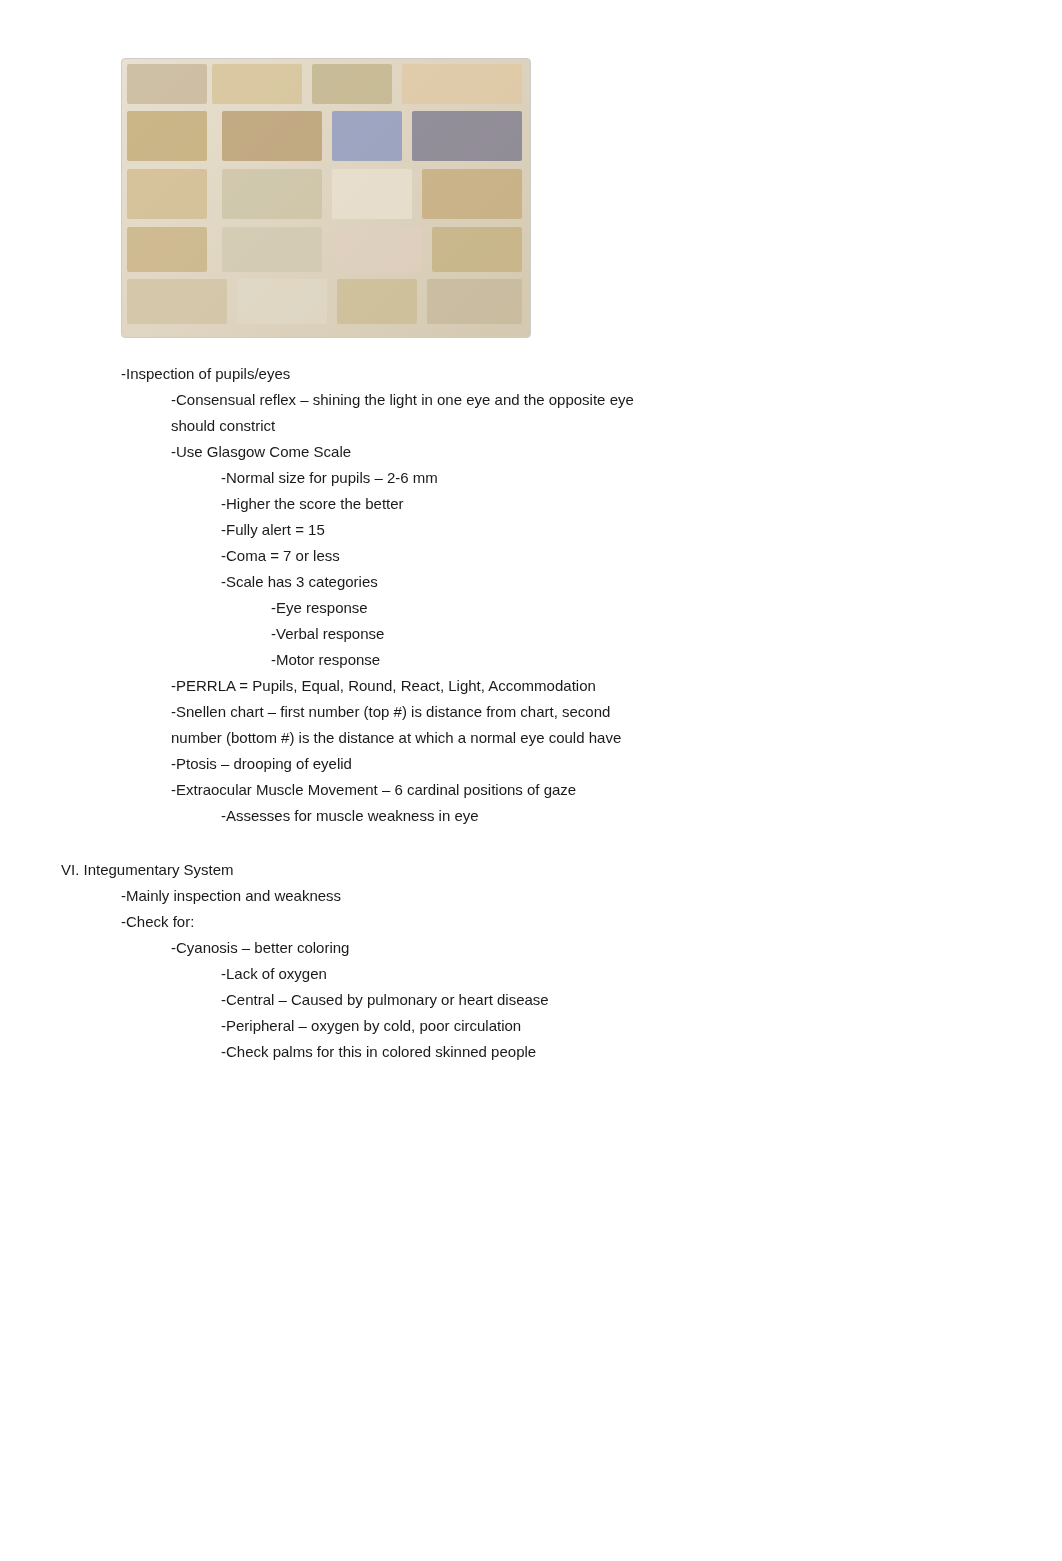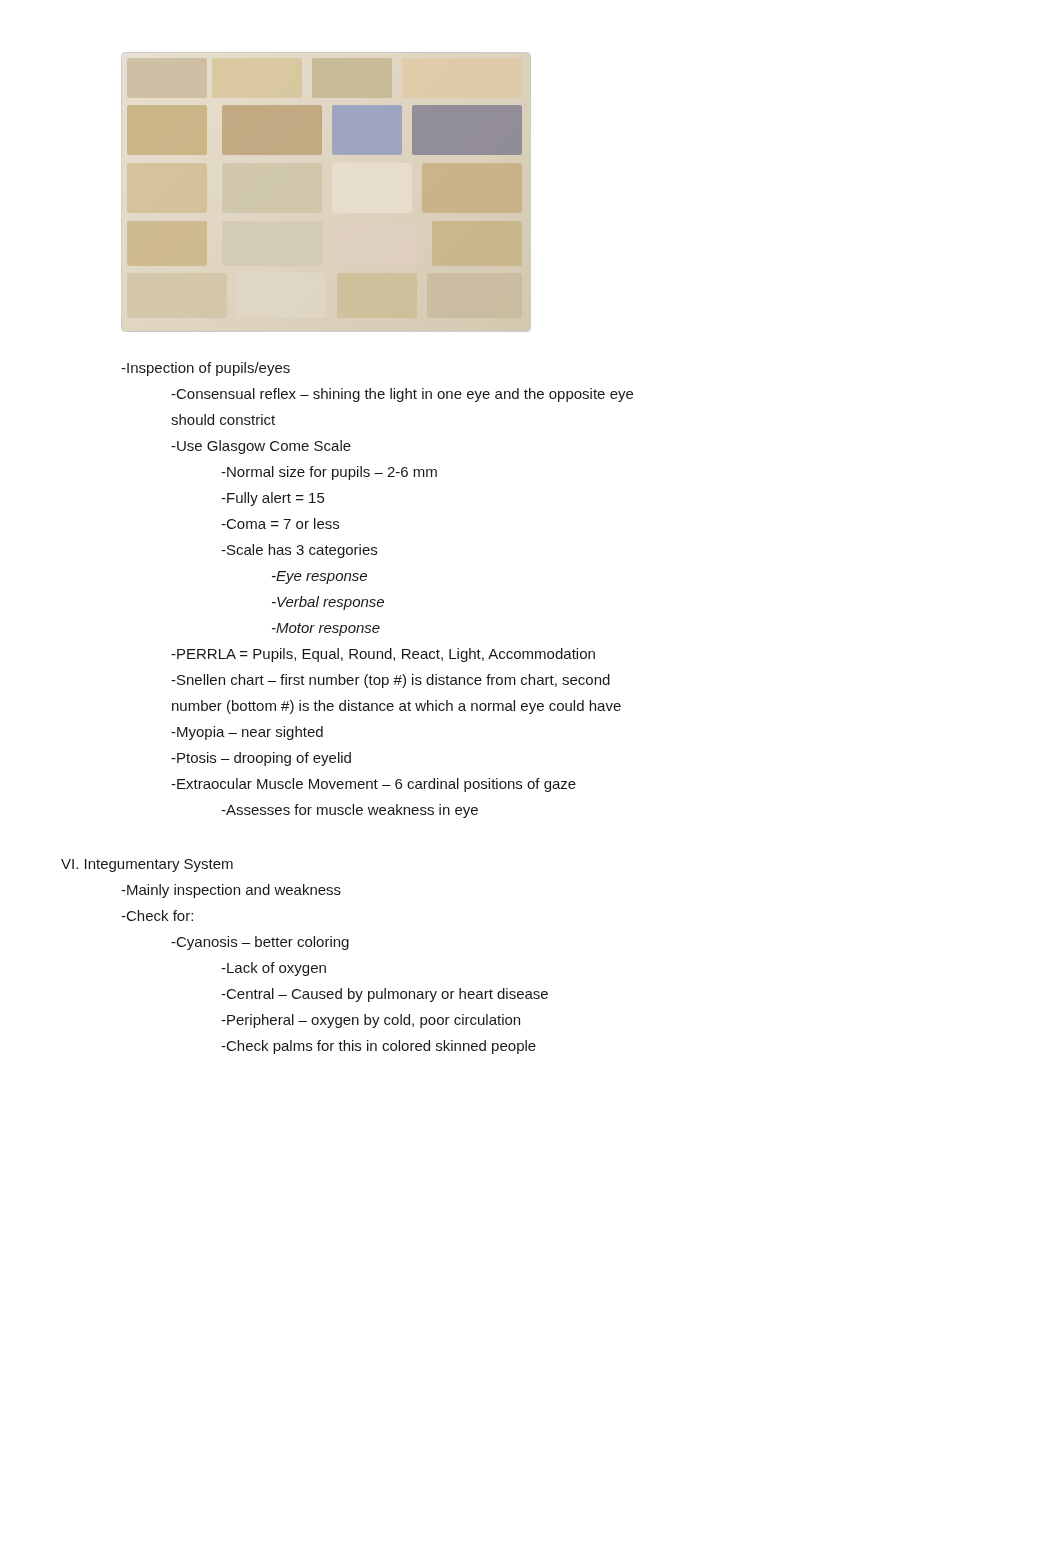--- a/index.html
+++ b/index.html
@@ -13,21 +13,21 @@
       font-family: Arial, sans-serif;
       font-size: 15px;
       color: #1a1a1a;
       width: 1062px;
       min-height: 1561px;
       padding: 40px 60px;
     }
 
     .page-content {
       max-width: 940px;
-      margin: 12px auto;
+      margin: 18px auto;
     }
 
     .image-container {
       margin-bottom: 24px;
       margin-left: 60px;
     }
 
     .placeholder-image {
       width: 410px;
       height: 280px;
@@ -62,21 +62,20 @@
     .section-l3 {
       margin-left: 160px;
       margin-bottom: 4px;
       line-height: 1.6;
     }
 
     .section-l4 {
       margin-left: 210px;
       margin-bottom: 4px;
       line-height: 1.6;
-      font-style: italic;
     }
 
     .section-vi-header {
       margin-top: 30px;
       margin-left: 0px;
       margin-bottom: 6px;
       line-height: 1.6;
     }
 
     .block {
@@ -126,20 +125,23 @@
   </div>
 
   <div class="section-l2 block">
     <span>-Use Glasgow Come Scale</span>
   </div>
 
   <div class="section-l3 block">
     <span>-Normal size for pupils – 2-6 mm</span>
   </div>
   <div class="section-l3 block">
+    <span>-Higher the score the better</span>
+  </div>
+  <div class="section-l3 block">
     <span>-Fully alert = 15</span>
   </div>
   <div class="section-l3 block">
     <span>-Coma = 7 or less</span>
   </div>
   <div class="section-l3 block">
     <span>-Scale has 3 categories</span>
   </div>
 
   <div class="section-l4 block">
@@ -157,23 +159,20 @@
   </div>
 
   <div class="section-l2 block">
     <span>-Snellen chart – first number (top #) is distance from chart, second</span>
   </div>
   <div class="section-l2 block">
     <span>number (bottom #) is the distance at which a normal eye could have</span>
   </div>
 
   <div class="section-l2 block">
-    <span>-Myopia – near sighted</span>
-  </div>
-  <div class="section-l2 block">
     <span>-Ptosis – drooping of eyelid</span>
   </div>
   <div class="section-l2 block">
     <span>-Extraocular Muscle Movement – 6 cardinal positions of gaze</span>
   </div>
   <div class="section-l3 block">
     <span>-Assesses for muscle weakness in eye</span>
   </div>
 
   <div class="section-vi-header block">

